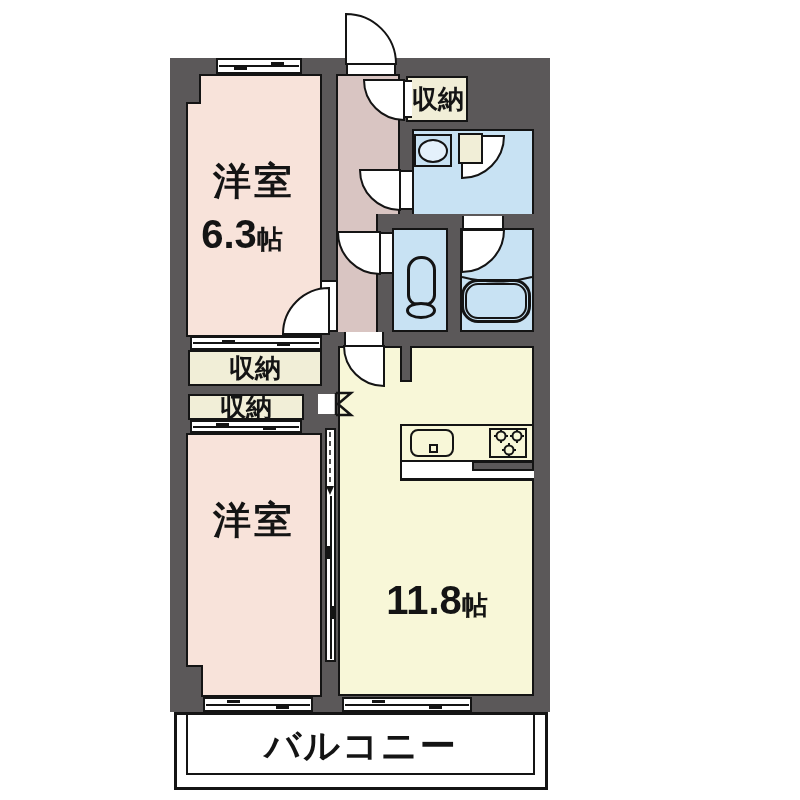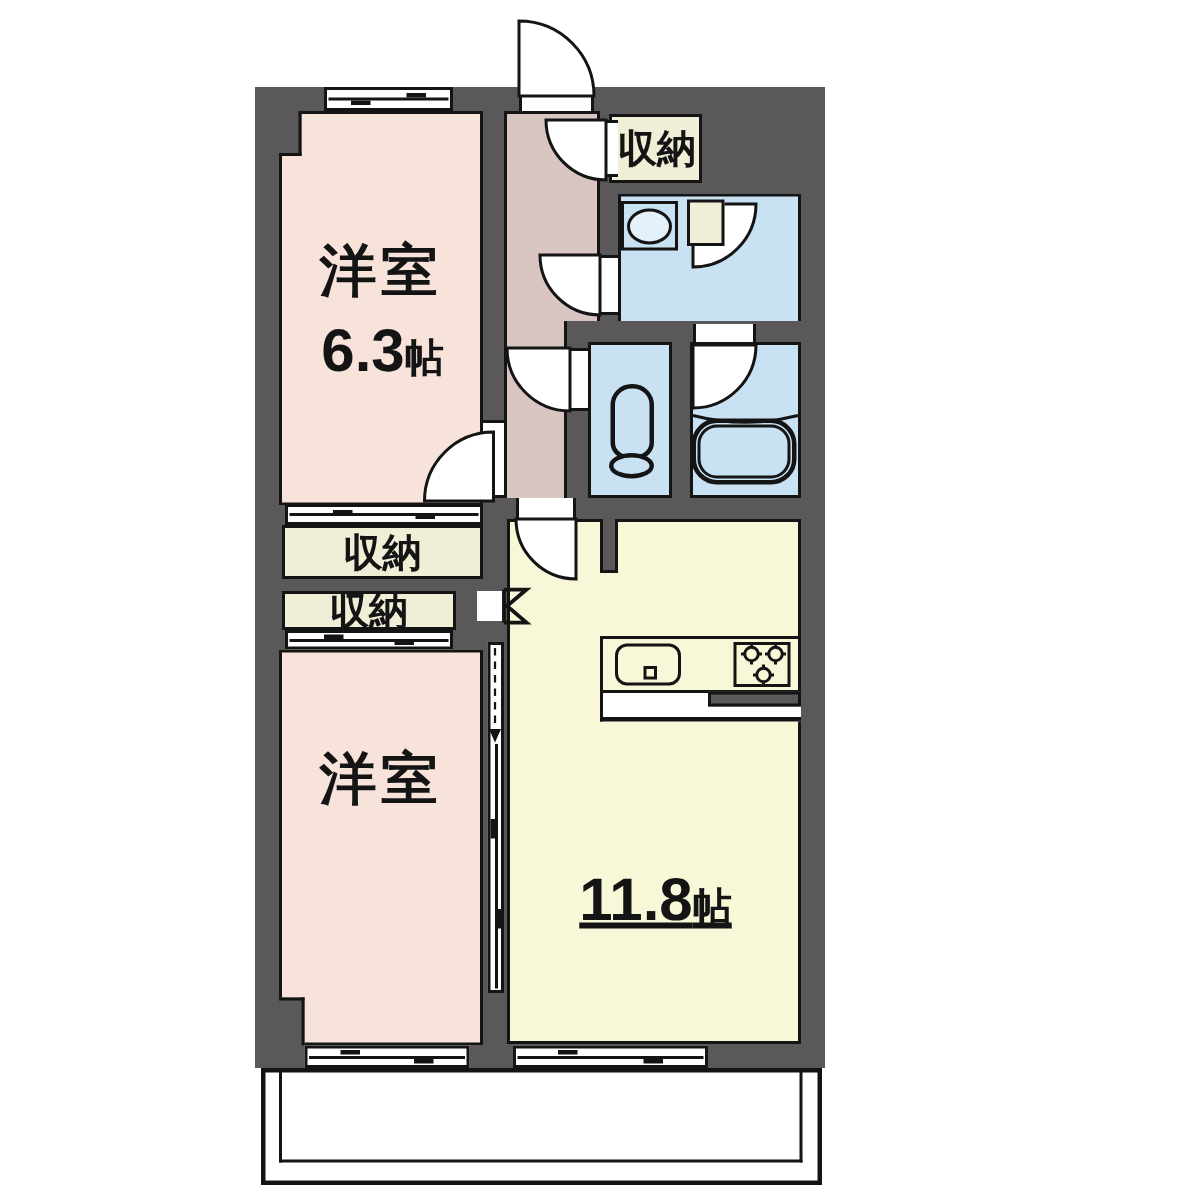--- a/index.html
+++ b/index.html
@@ -127,27 +127,28 @@
       <circle cx="509" cy="450" r="4.5"></circle>
         <path d="M502,450 h3 M513,450 h3 M509,443 v3 M509,454 v3"></path>
     </g>
   </svg>
 
   <div class="abs" style="left:414px;top:134px;width:38px;height:33px;border:2px solid #141414;background:#c8e2f3;"></div>
   <div class="abs" style="left:418px;top:139px;width:30px;height:24px;border:2px solid #141414;border-radius:50%;background:#e4f1fb;"></div>
   <div class="abs" style="left:458px;top:133px;width:25px;height:31px;border:2px solid #141414;background:#f1eed7;"></div>
 
   <div class="rlabel" style="left:254px;top:181px;font-size:38px;letter-spacing:3px;">洋室</div>
-  <div class="rlabel" style="left:255px;top:234px;font-size:40px;">
+  <div class="rlabel" style="left:242px;top:234px;font-size:40px;">
     <span>6.3</span><span class="unit">帖</span>
   </div>
 
   <div class="rlabel" style="left:254px;top:520px;font-size:38px;letter-spacing:3px;">洋室</div>
 
-  <div class="rlabel" style="left:437px;top:600px;font-size:40px;text-decoration:underline;">
+  <div class="rlabel" style="left:437px;top:600px;font-size:40px;">
     <span>11.8</span><span class="unit">帖</span>
   </div>
 
   <div class="rlabel" style="left:438px;top:99px;font-size:26px;">収納</div>
   <div class="rlabel" style="left:255px;top:368px;font-size:26px;">収納</div>
   <div class="rlabel" style="left:246px;top:407px;font-size:26px;">収納</div>
+  <div class="rlabel" style="left:361px;top:746px;font-size:36px;letter-spacing:2px;">バルコニー</div>
 
 </div>
 
 </body></html>

